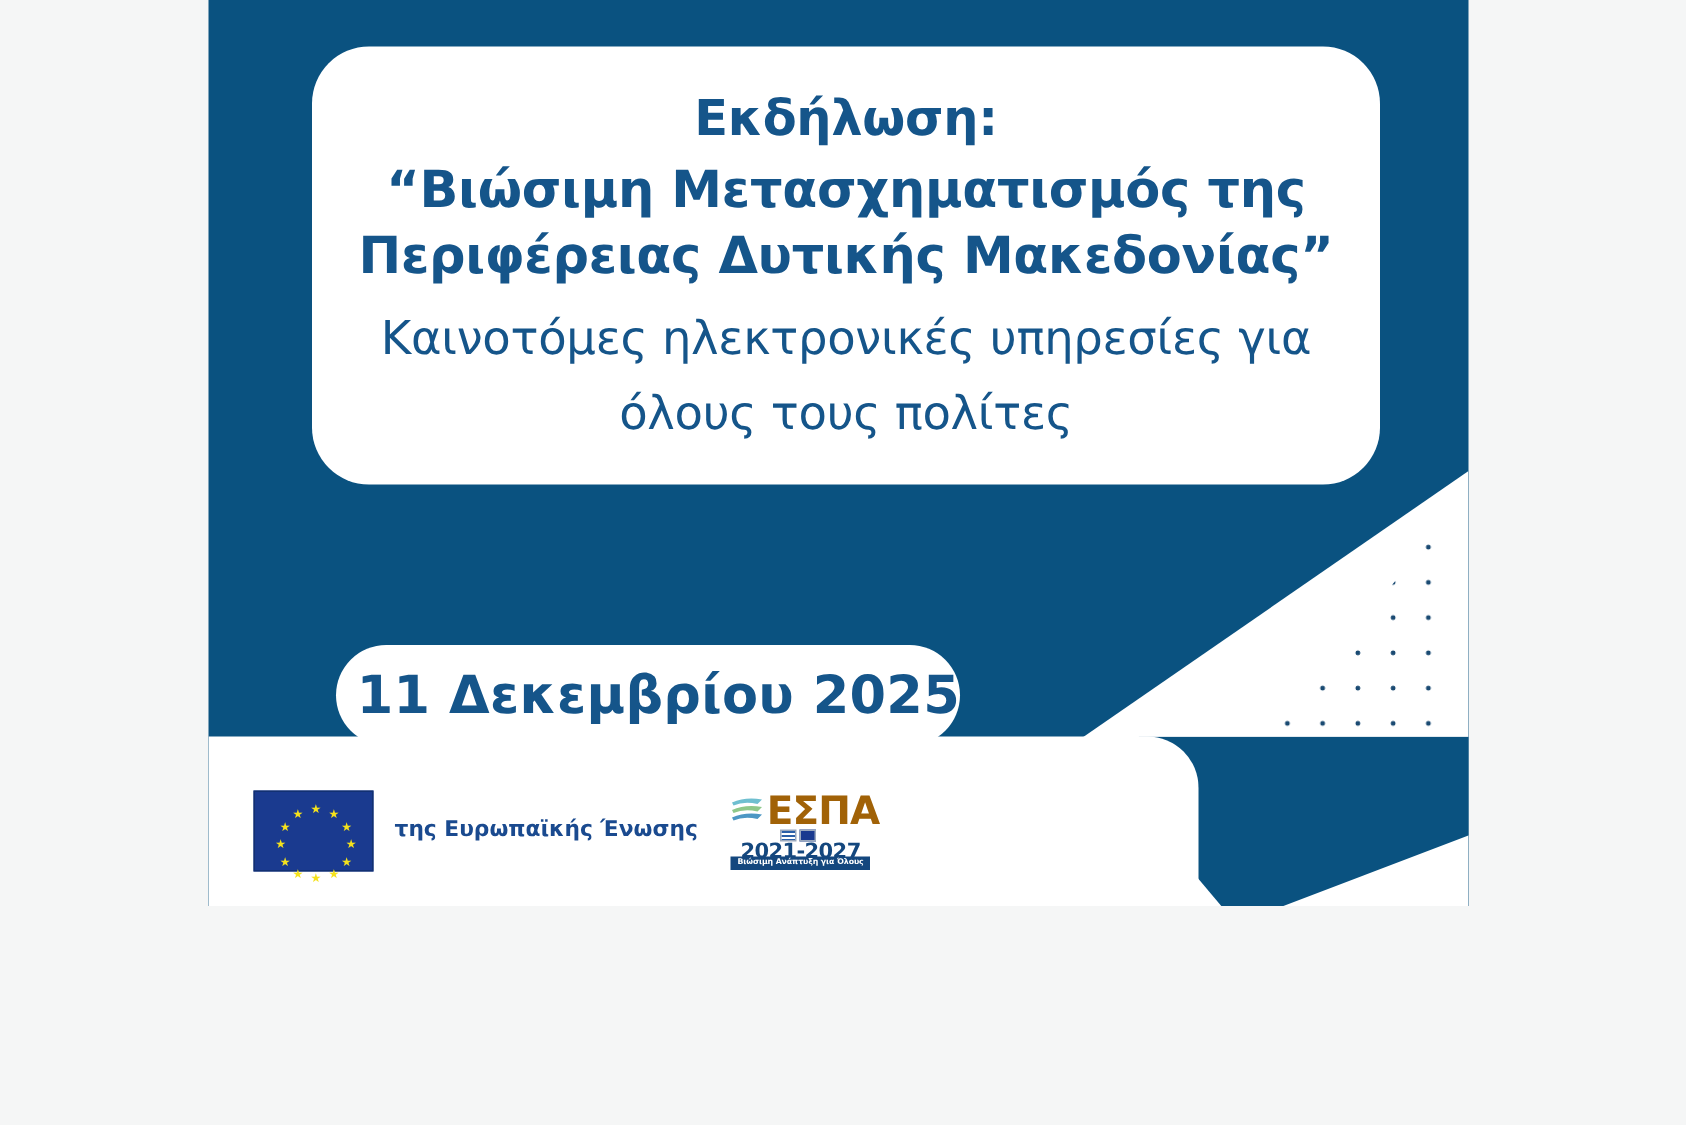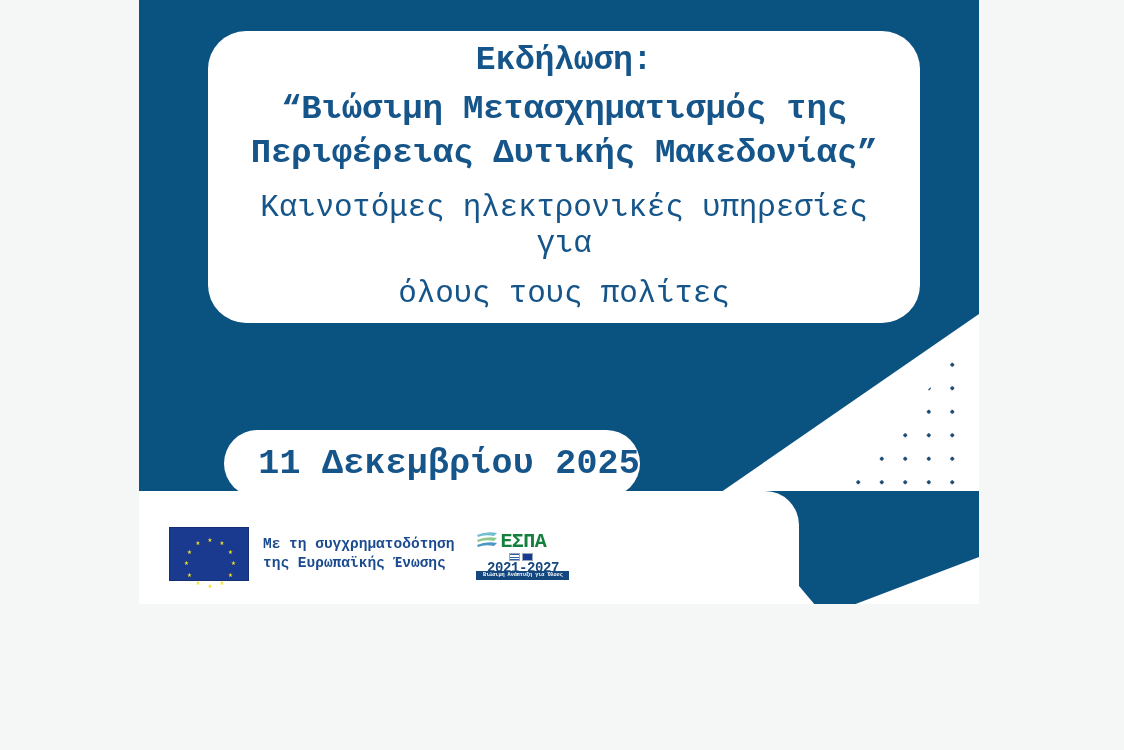--- a/index.html
+++ b/index.html
@@ -33,21 +33,20 @@
 
   
   #poster-panel {
     position: absolute;
     left: 139px;
     top: 0;
     width: 840px;
     height: 604px;
     background: #0a5280;
     overflow: hidden;
-    font-family: Liberation Mono, monospace;
   }
 
   
   #corner-triangle {
     position: absolute;
     right: 0;
     bottom: 0;
     width: 420px;
     height: 290px;
     background: #ffffff;
@@ -225,22 +224,22 @@
     align-items: flex-end;
     height: 24px;
   }
   #espa-swoosh {
     width: 22px;
     height: 21px;
     flex: 0 0 auto;
     margin-right: 2px;
   }
   #espa-word {
-    color: #15803d;
-    font-size: 20px;
+    color: #a16207;
+    font-size: 26px;
     font-weight: bold;
     letter-spacing: -0.6px;
     line-height: 21px;
   }
   #espa-row-2 {
     display: flex;
     align-items: center;
     height: 16px;
     margin-top: 1px;
     flex-direction: column;
@@ -324,21 +323,20 @@
           <span class="eu-star" style="left:49px; top:52px;">★</span>
           <span class="eu-star" style="left:37px; top:55px;">★</span>
           <span class="eu-star" style="left:25px; top:52px;">★</span>
           <span class="eu-star" style="left:16.5px; top:43.5px;">★</span>
           <span class="eu-star" style="left:13.5px; top:32px;">★</span>
           <span class="eu-star" style="left:16.5px; top:20.5px;">★</span>
           <span class="eu-star" style="left:25px; top:12px;">★</span>
         </div>
 
         <div id="eu-caption">
-          <div>Με τη συγχρηματοδότηση</div>
           <div>της Ευρωπαϊκής Ένωσης</div>
         </div>
 
         <div id="espa-logo">
           <div id="espa-row-1">
             <svg id="espa-swoosh" viewBox="0 0 22 21">
               <path d="M1 4 Q10 0 21 2 L18 5 Q9 3 2 6 Z" fill="#6fbfd0"></path>
               <path d="M1 9 Q10 5 21 7 L18 10 Q9 8 2 11 Z" fill="#8fc88a"></path>
               <path d="M1 14 Q10 10 21 12 L18 15 Q9 13 2 16 Z" fill="#4d97c4"></path>
             </svg>

